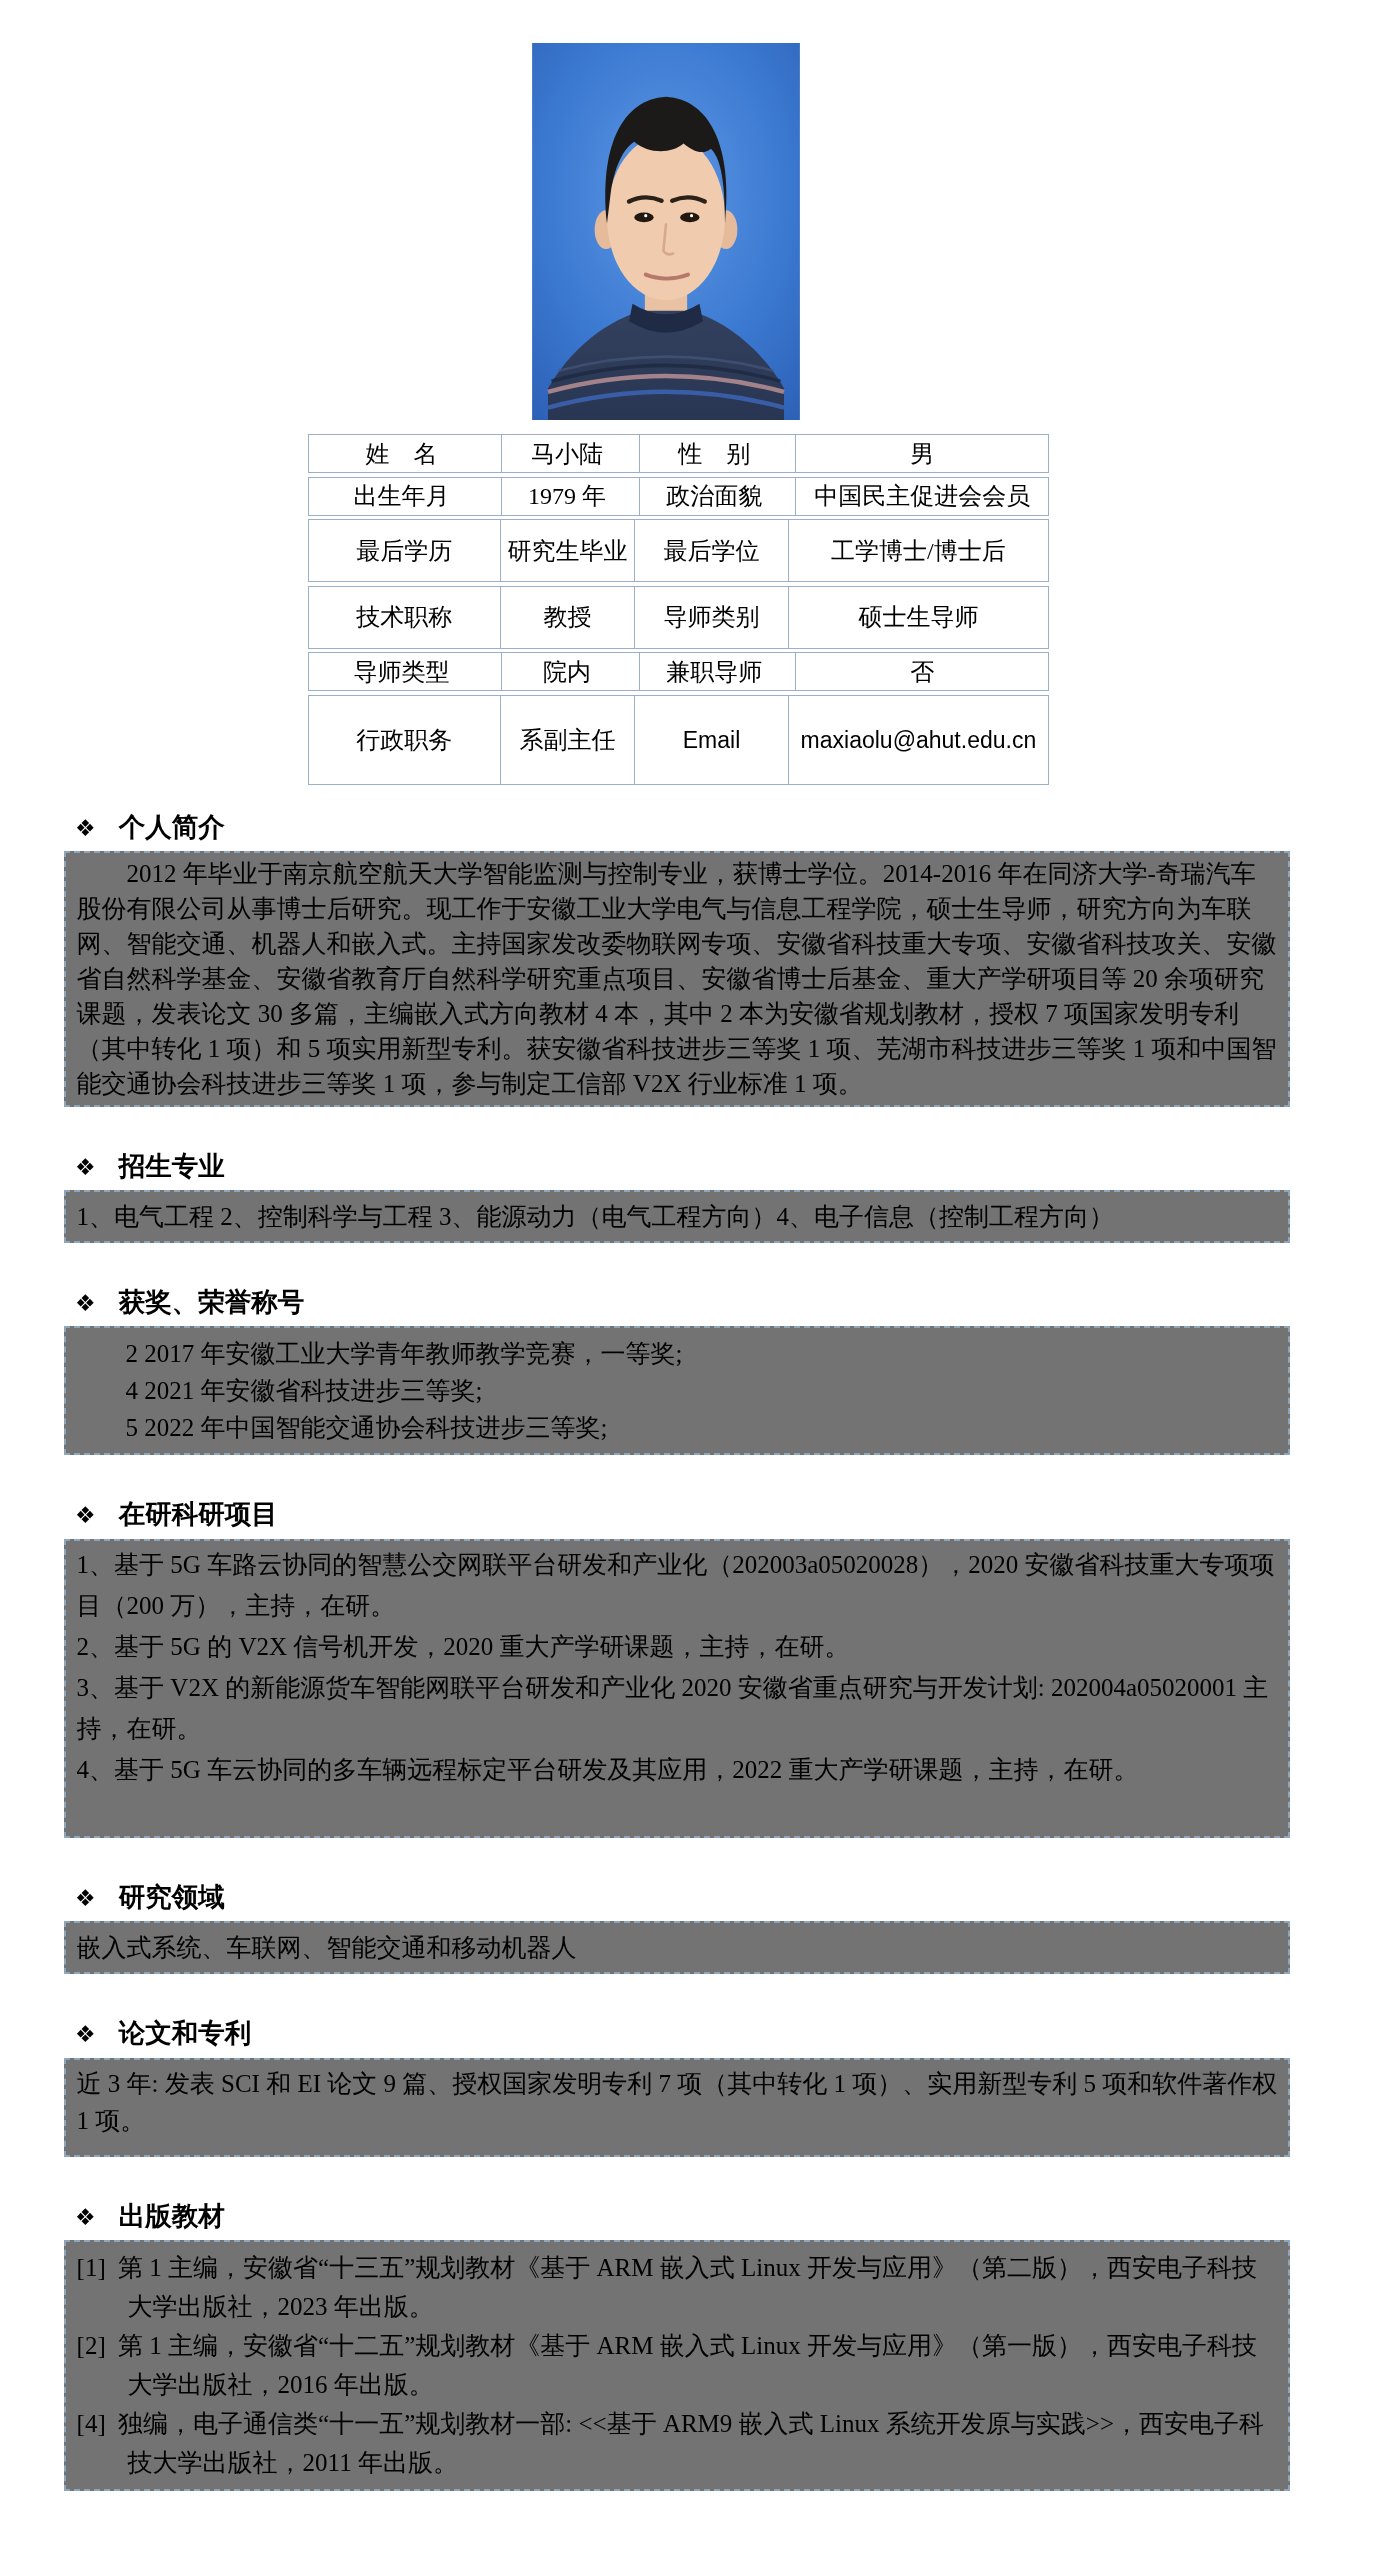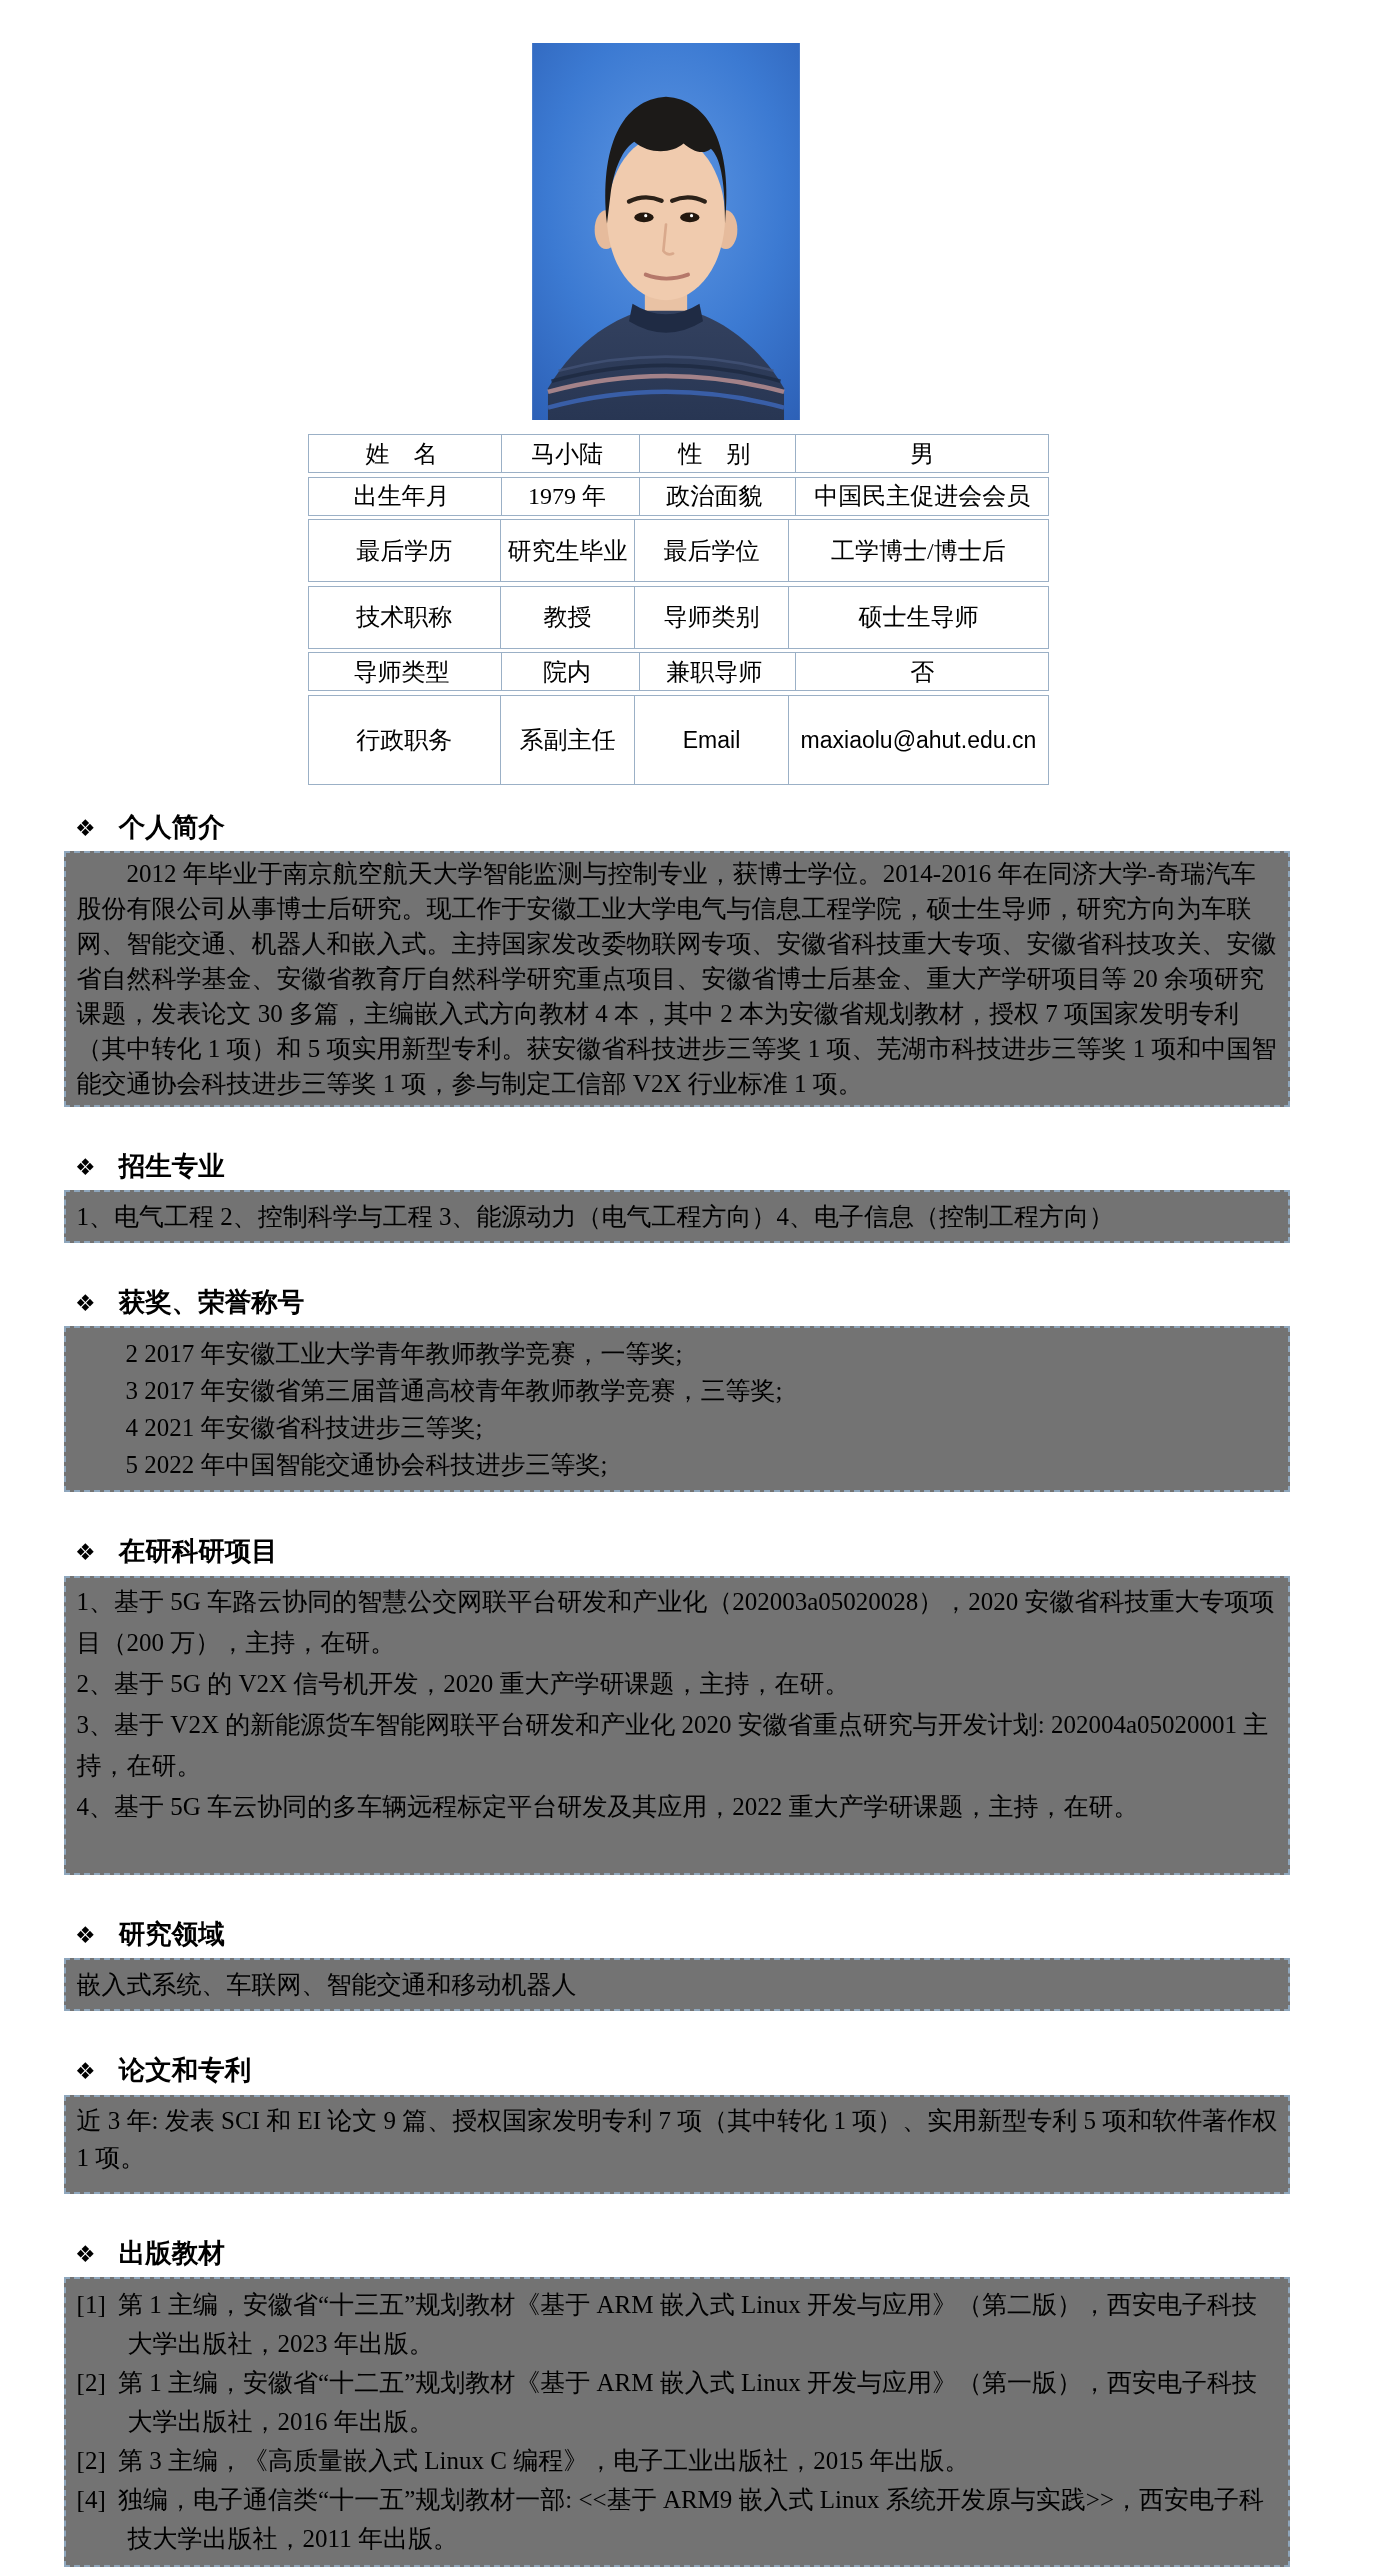--- a/index.html
+++ b/index.html
@@ -163,21 +163,20 @@
 <div class="dash-box box-single">
   <div>1、电气工程 2、控制科学与工程 3、能源动力（电气工程方向）4、电子信息（控制工程方向）</div>
 </div>
 
 <div class="section-heading">
   <span class="bullet">❖</span>
   <span>获奖、荣誉称号</span>
 </div>
 <div class="dash-box box-awards">
   <div class="award-item">2 2017 年安徽工业大学青年教师教学竞赛，一等奖;</div>
-  <div class="award-item">3 2017 年安徽省第三届普通高校青年教师教学竞赛，三等奖;</div>
   <div class="award-item">4 2021 年安徽省科技进步三等奖;</div>
   <div class="award-item">5 2022 年中国智能交通协会科技进步三等奖;</div>
 </div>
 
 <div class="section-heading">
   <span class="bullet">❖</span>
   <span>在研科研项目</span>
 </div>
 <div class="dash-box box-projects">
   <div>1、基于 5G 车路云协同的智慧公交网联平台研发和产业化（202003a05020028），2020 安徽省科技重大专项项目（200 万），主持，在研。</div>
@@ -207,19 +206,16 @@
   <span>出版教材</span>
 </div>
 <div class="dash-box box-books">
   <div class="book-item">
     <span class="blabel">[1]</span><span>第 1 主编，安徽省“十三五”规划教材《基于 ARM 嵌入式 Linux 开发与应用》（第二版），西安电子科技大学出版社，2023 年出版。</span>
   </div>
   <div class="book-item">
     <span class="blabel">[2]</span><span>第 1 主编，安徽省“十二五”规划教材《基于 ARM 嵌入式 Linux 开发与应用》（第一版），西安电子科技大学出版社，2016 年出版。</span>
   </div>
   <div class="book-item">
-    <span class="blabel">[2]</span><span>第 3 主编，《高质量嵌入式 Linux  C 编程》，电子工业出版社，2015 年出版。</span>
-  </div>
-  <div class="book-item">
     <span class="blabel">[4]</span><span>独编，电子通信类“十一五”规划教材一部: &lt;&lt;基于 ARM9 嵌入式 Linux 系统开发原与实践&gt;&gt;，西安电子科技大学出版社，2011 年出版。</span>
   </div>
 </div>
 
 
 </body></html>

